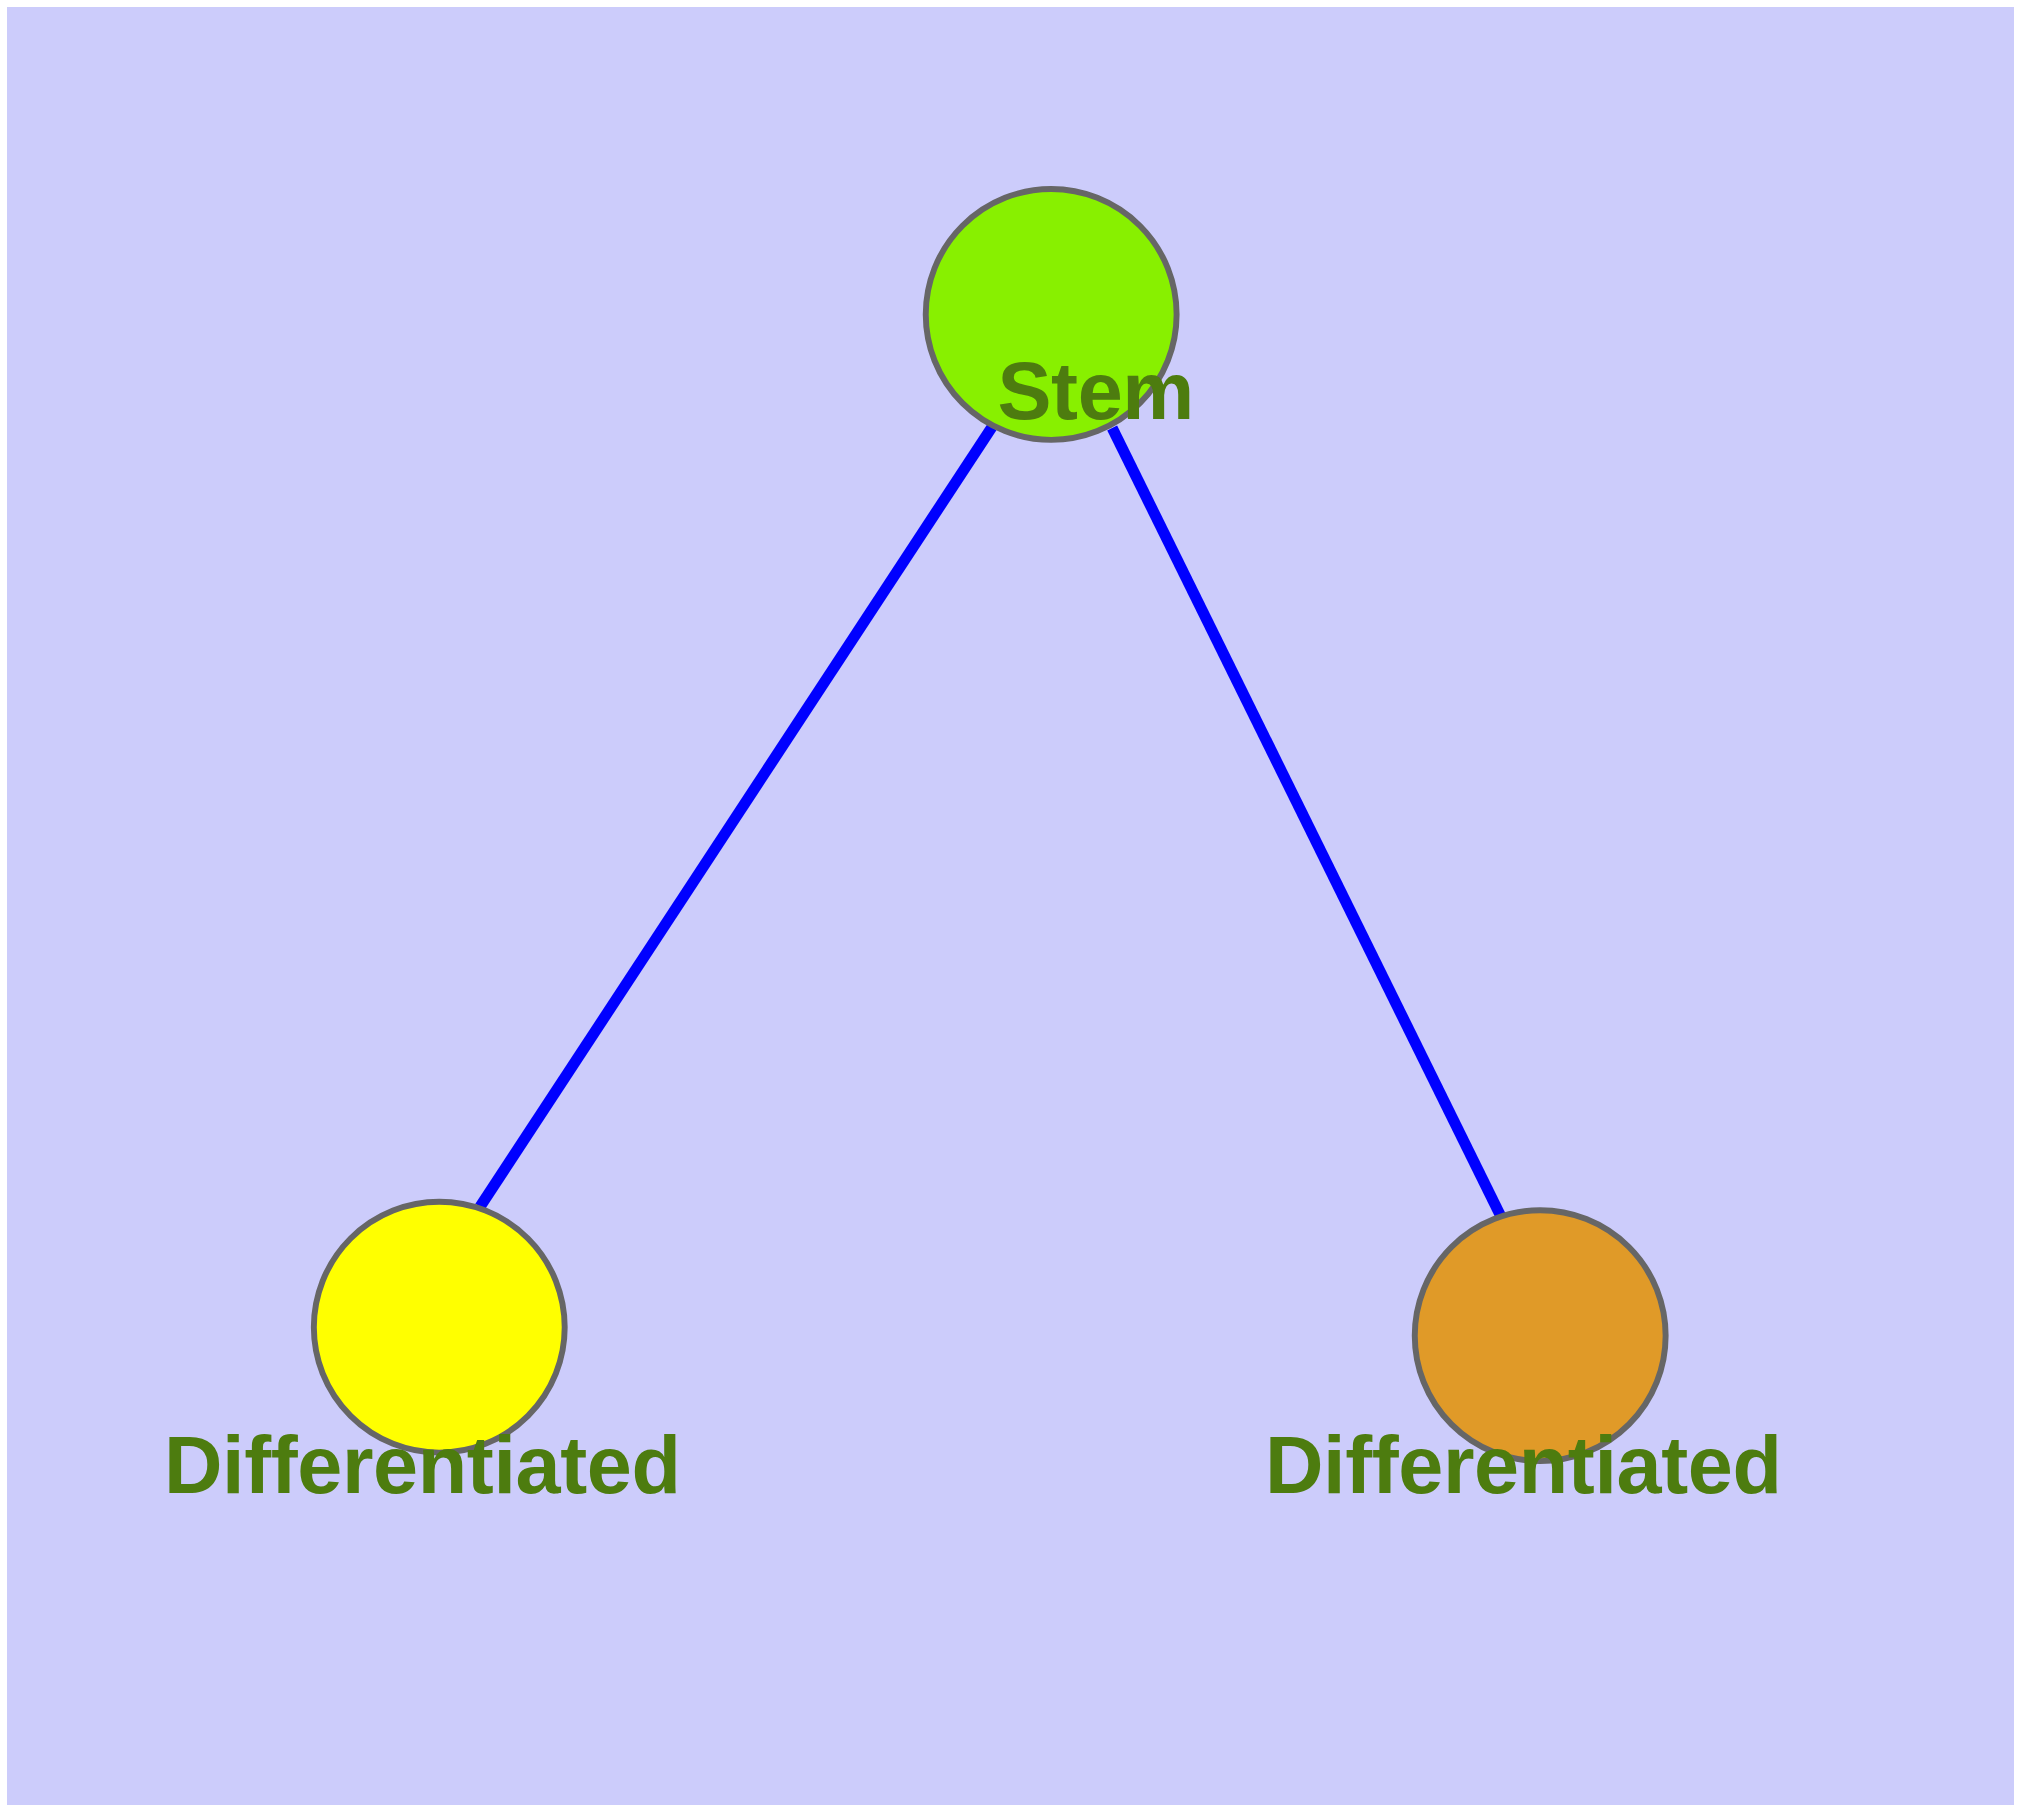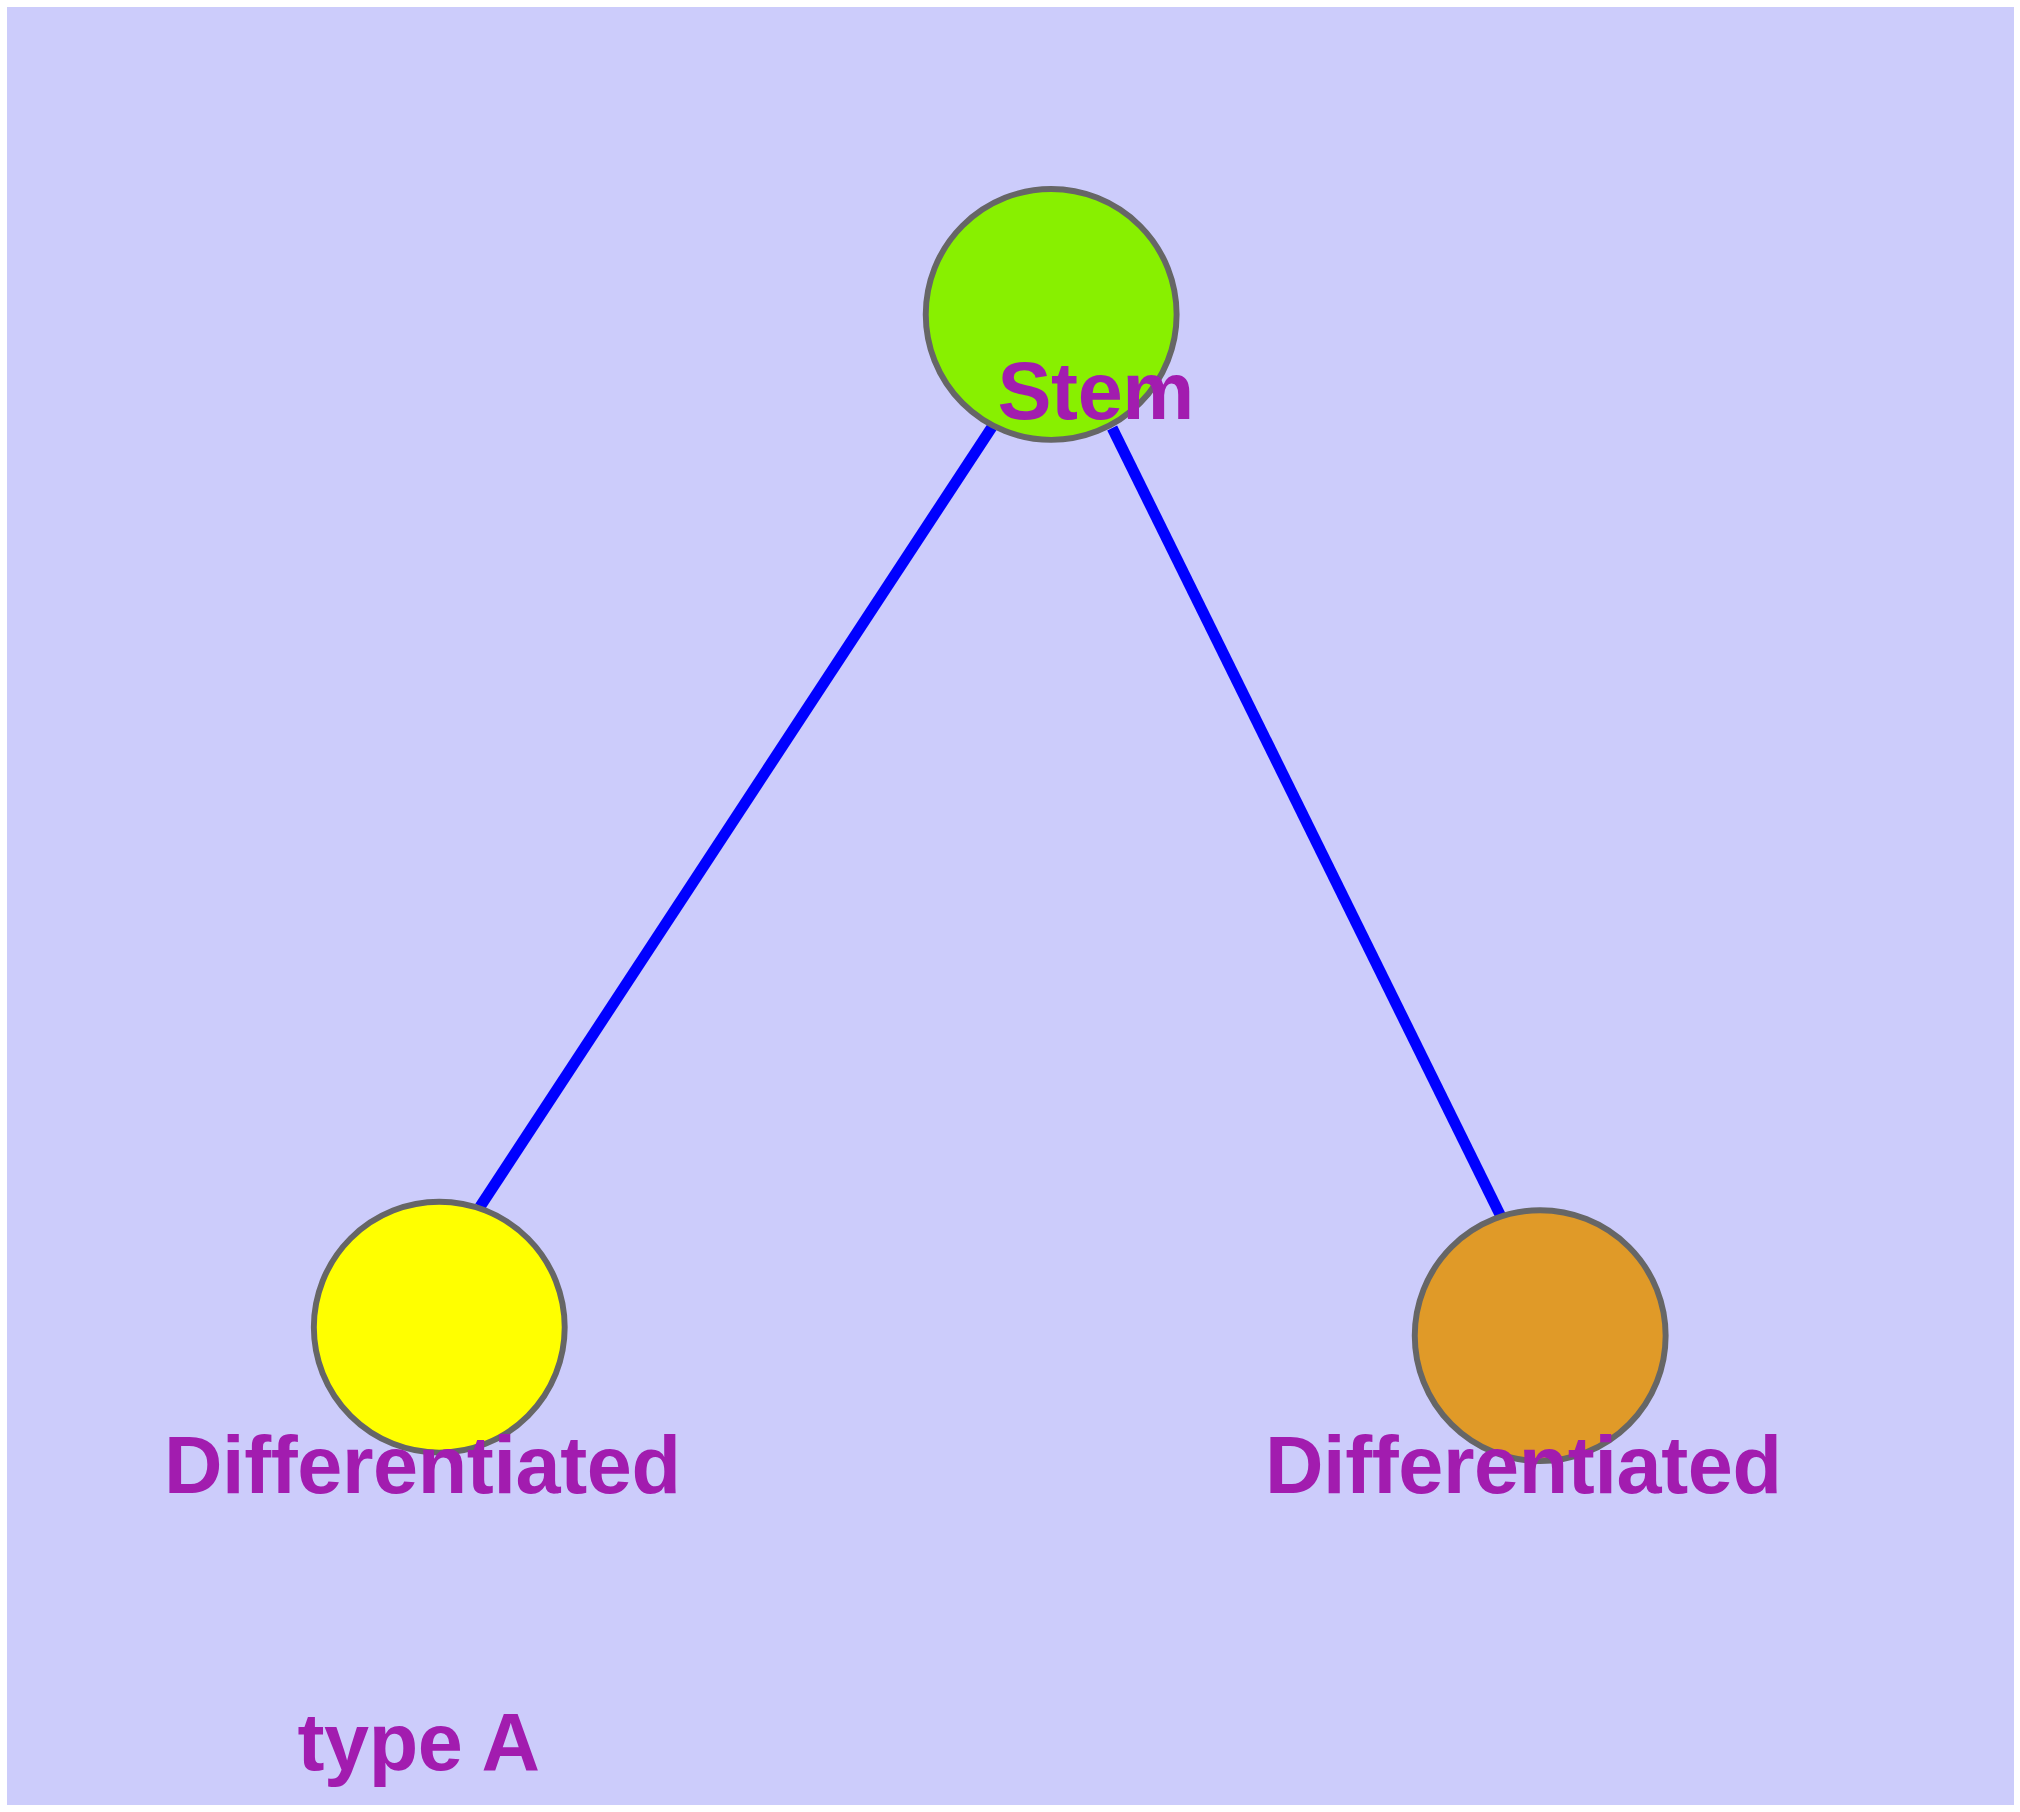--- a/index.html
+++ b/index.html
@@ -26,21 +26,21 @@
   #graph-svg {
     position: absolute;
     left: 0;
     top: 0;
     width: 2021px;
     height: 1812px;
   }
   .node-label {
     position: absolute;
     text-align: center;
-    color: #a21caf;
+    color: #4d7c0f;
     font-weight: bold;
     font-family: "Liberation Sans", sans-serif;
     white-space: pre;
     line-height: 1.14;
     letter-spacing: -0.4px;
     pointer-events: none;
   }
   #label-stem {
     font-size: 81px;
     left: 797px;
@@ -78,21 +78,20 @@
       <circle cx="1817" cy="1576" r="148" fill="#e09a28" stroke="#666666" stroke-width="7"></circle>
     </g>
   </svg>
 
   <div class="node-label" id="label-stem">
     <span>Stem</span>
   </div>
 
   <div class="node-label" id="label-type-a">
     <div>Differentiated</div>
-    <div>type A</div>
   </div>
 
   <div class="node-label" id="label-type-b">
     <div>Differentiated</div>
   </div>
 
 </div>
 
 
 </body></html>

